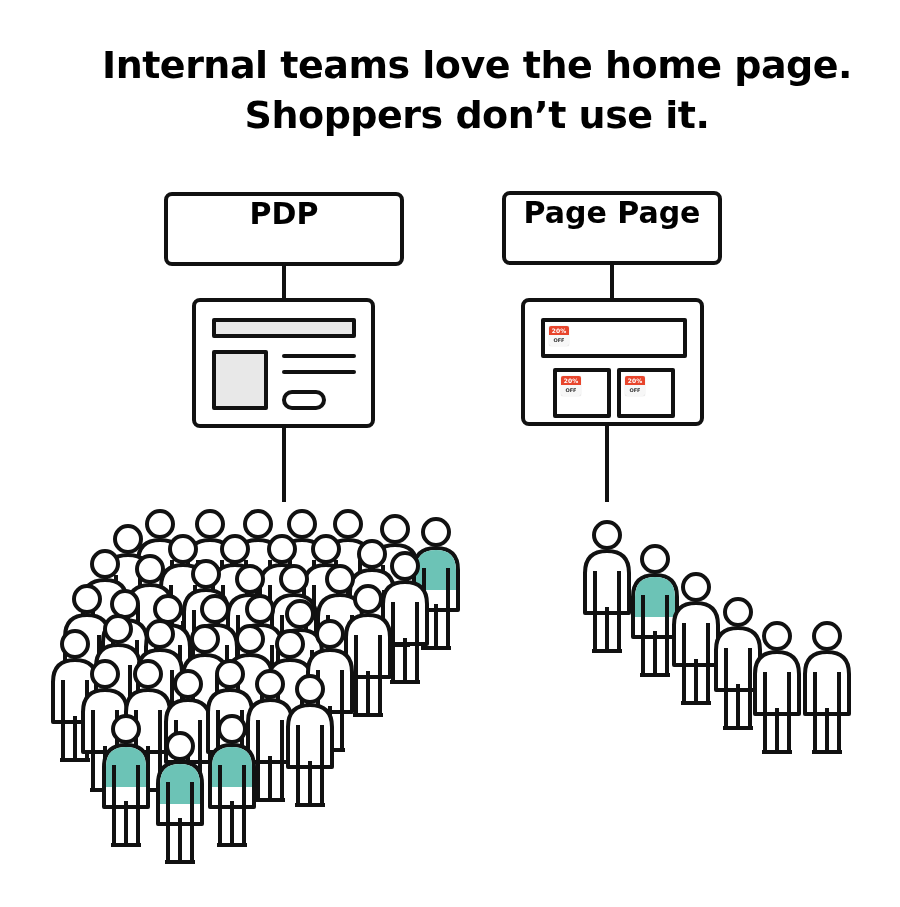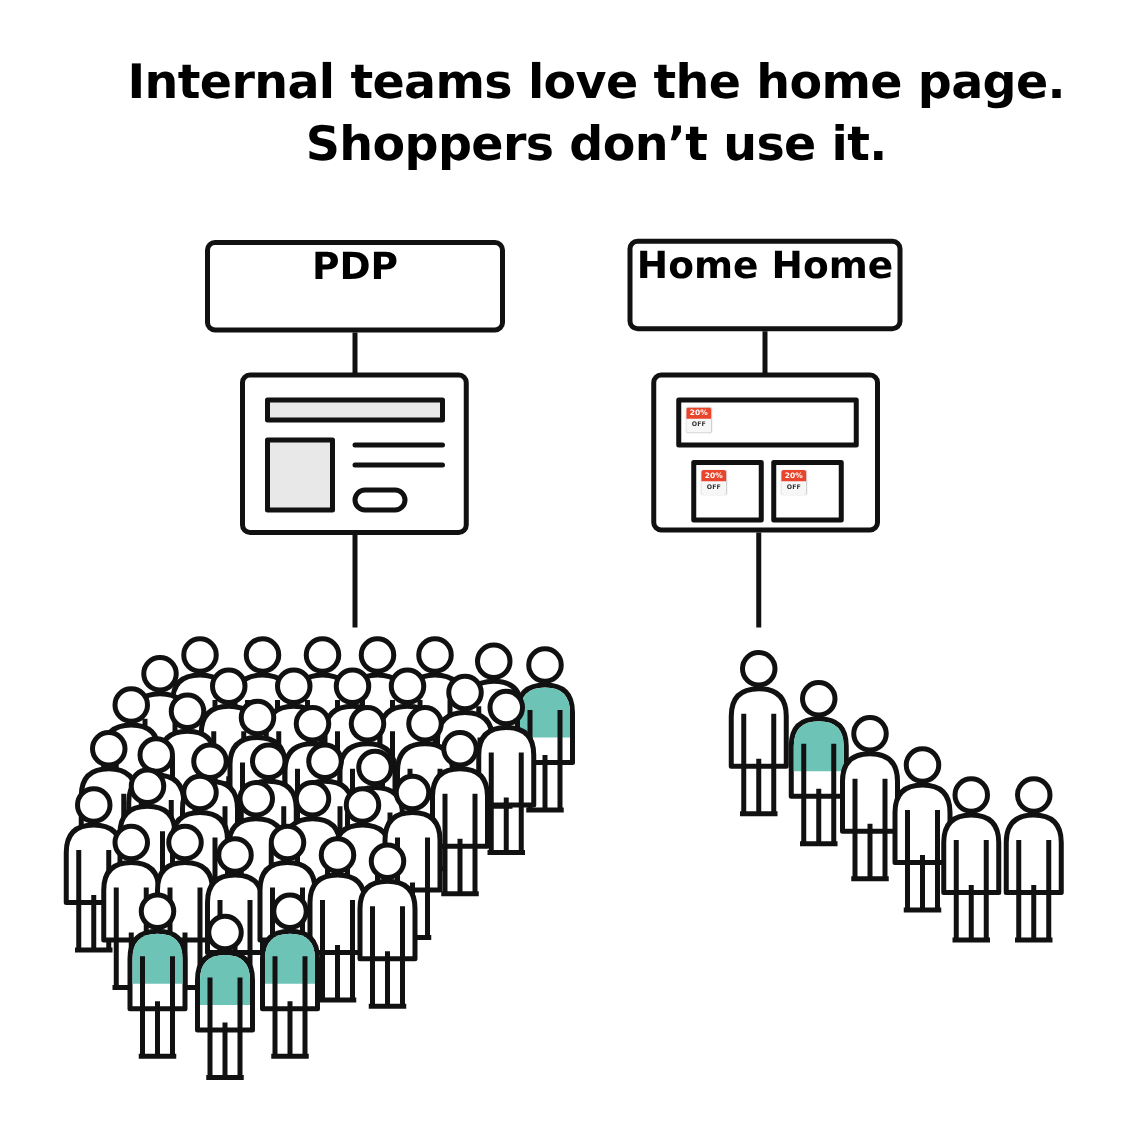--- a/index.html
+++ b/index.html
@@ -47,21 +47,21 @@
 <div class="page-box" style="left:192px; top:298px; width:183px; height:130px;">
   <div class="bar" style="left:16px; top:16px; width:144px; height:20px;"></div>
   <div class="bar" style="left:16px; top:48px; width:56px; height:60px;"></div>
   <div class="hline" style="left:86px; top:52px; width:74px;"></div>
   <div class="hline" style="left:86px; top:68px; width:74px;"></div>
   <div class="pill" style="left:86px; top:88px; width:44px; height:20px;"></div>
 </div>
 <div class="vline" style="left:282px; top:428px; height:74px;"></div>
 
 <div class="label-box" style="left:502px; top:191px; width:220px; height:74px;">
-  <span>Home Home</span>
+  <span>Page Page</span>
 </div>
 <div class="vline" style="left:610px; top:265px; height:34px;"></div>
 <div class="page-box" style="left:521px; top:298px; width:183px; height:128px;">
   <div class="frame" style="left:16px; top:16px; width:146px; height:40px;">
     <div class="badge" style="left:4px; top:4px;">
       <span class="pct">20%</span>
       <span class="off">OFF</span>
     </div>
   </div>
   <div class="frame" style="left:28px; top:66px; width:58px; height:50px;">

